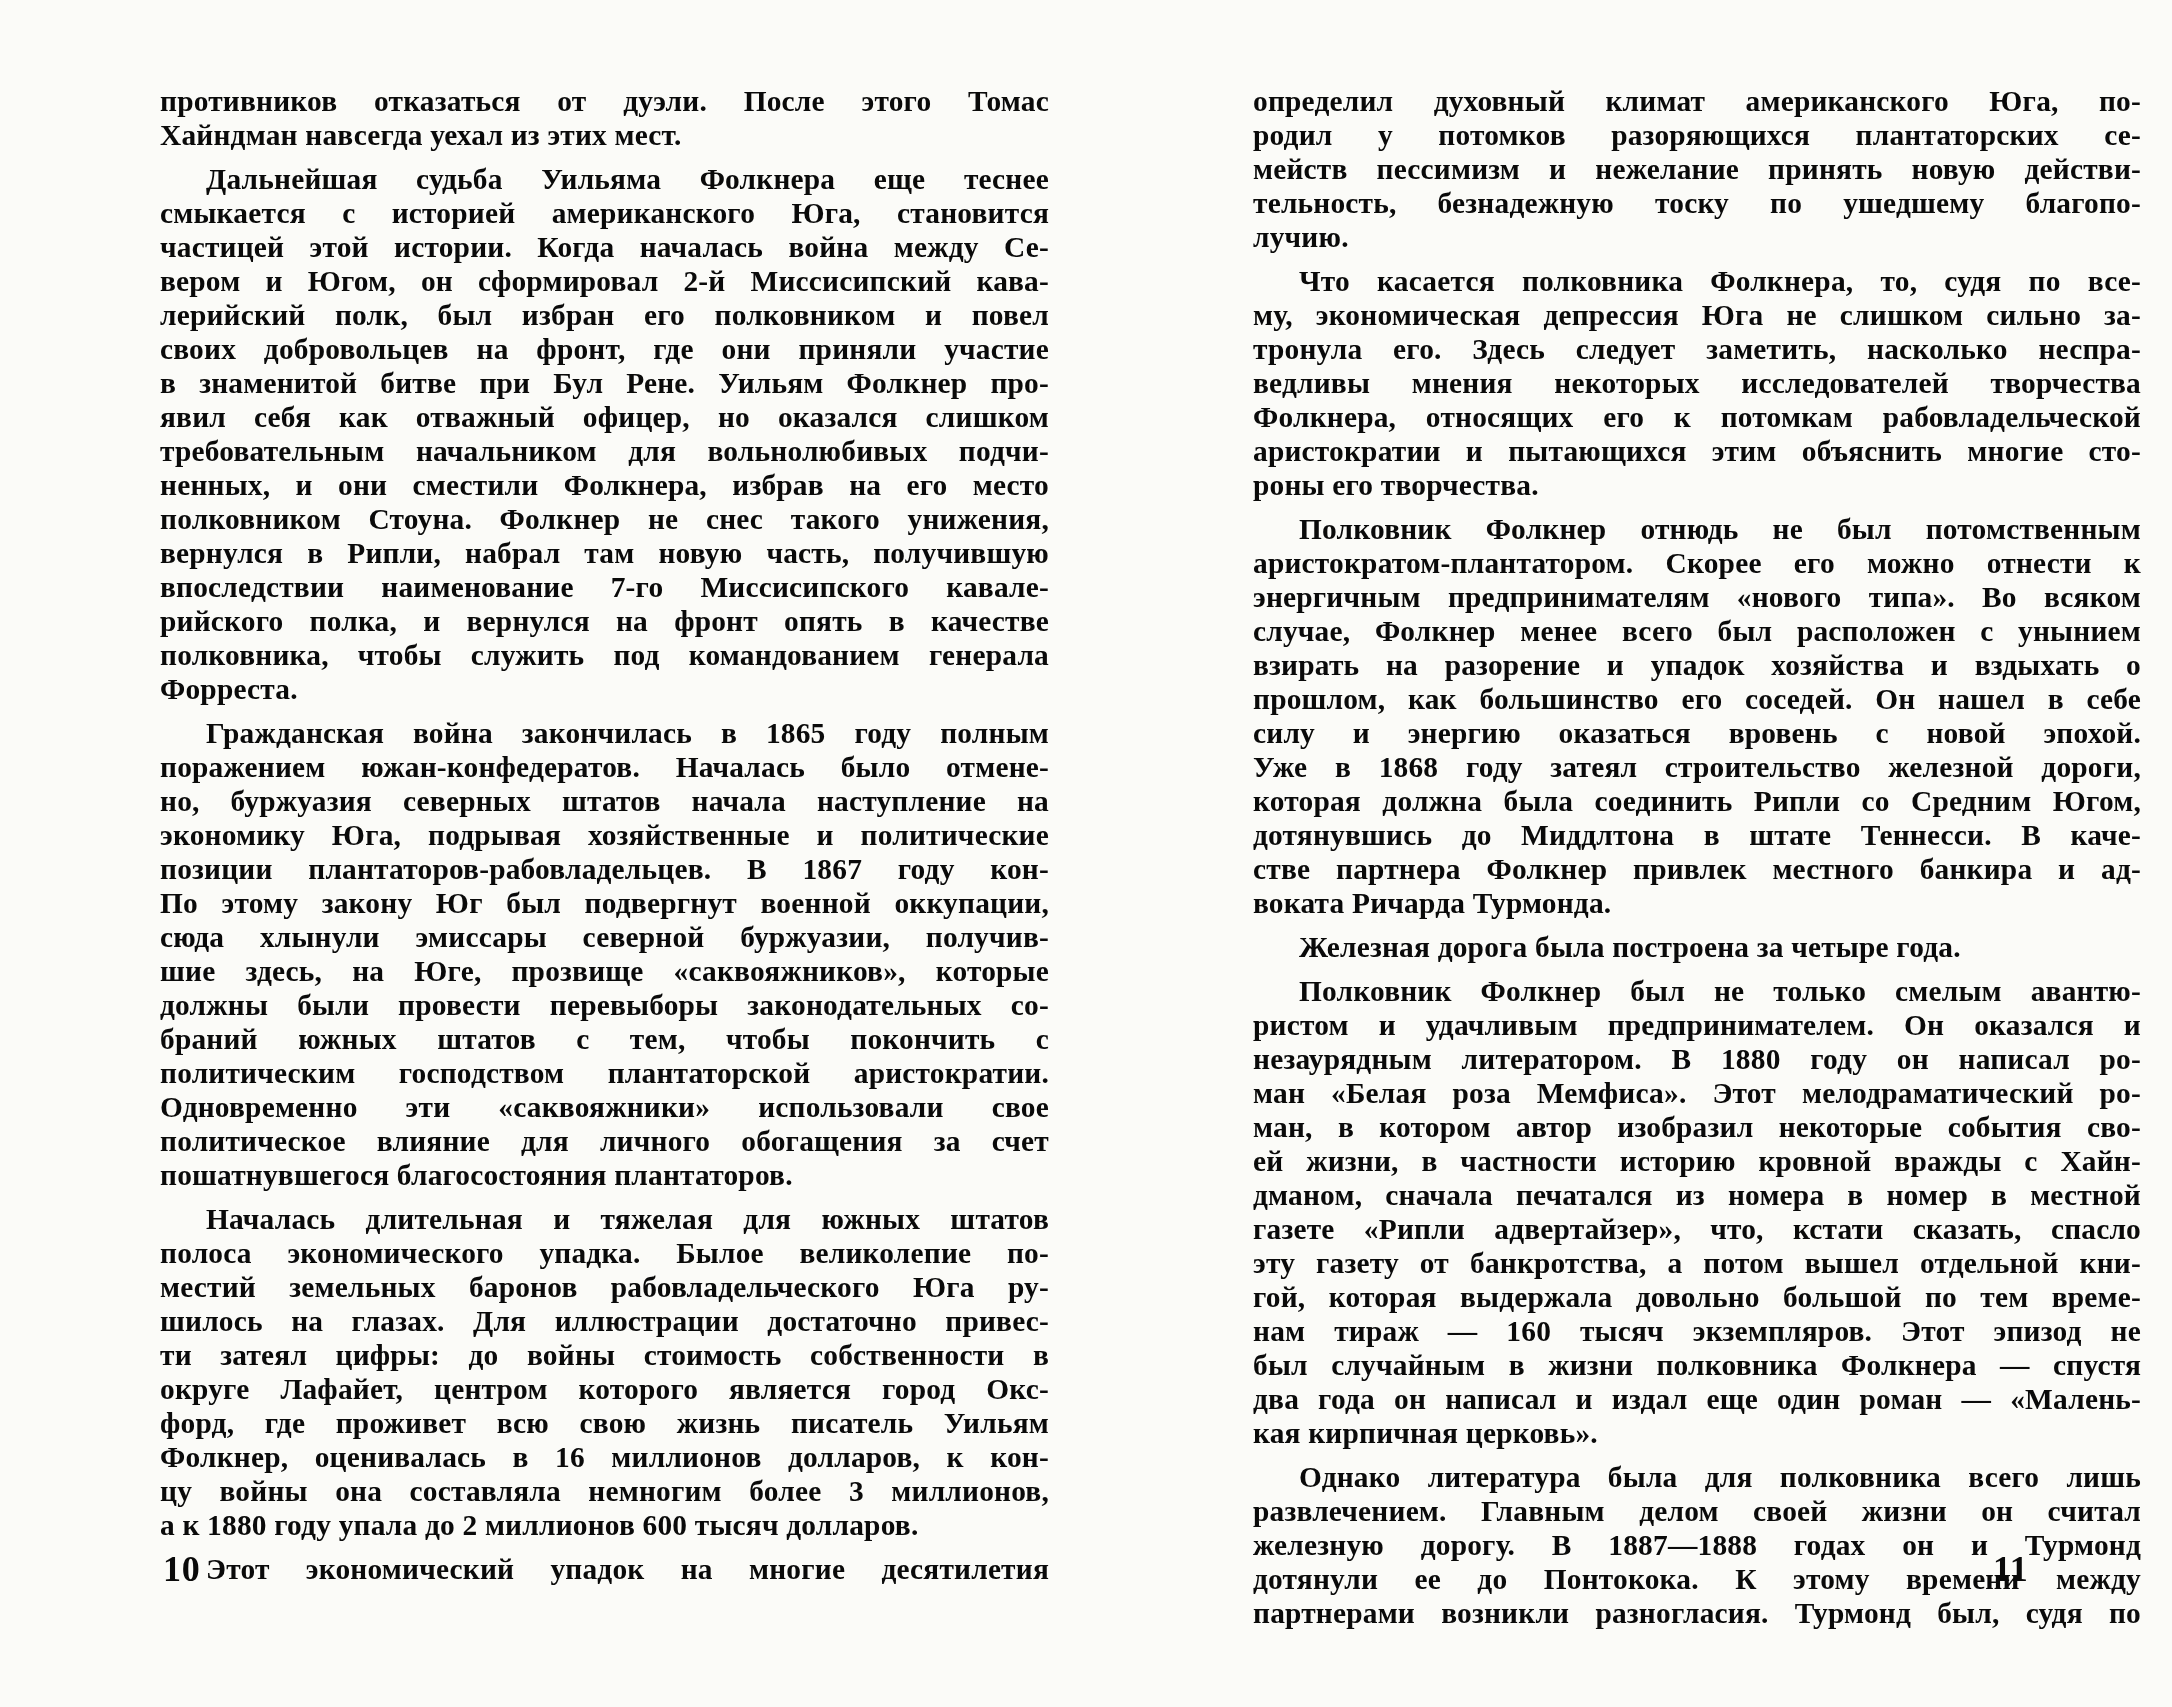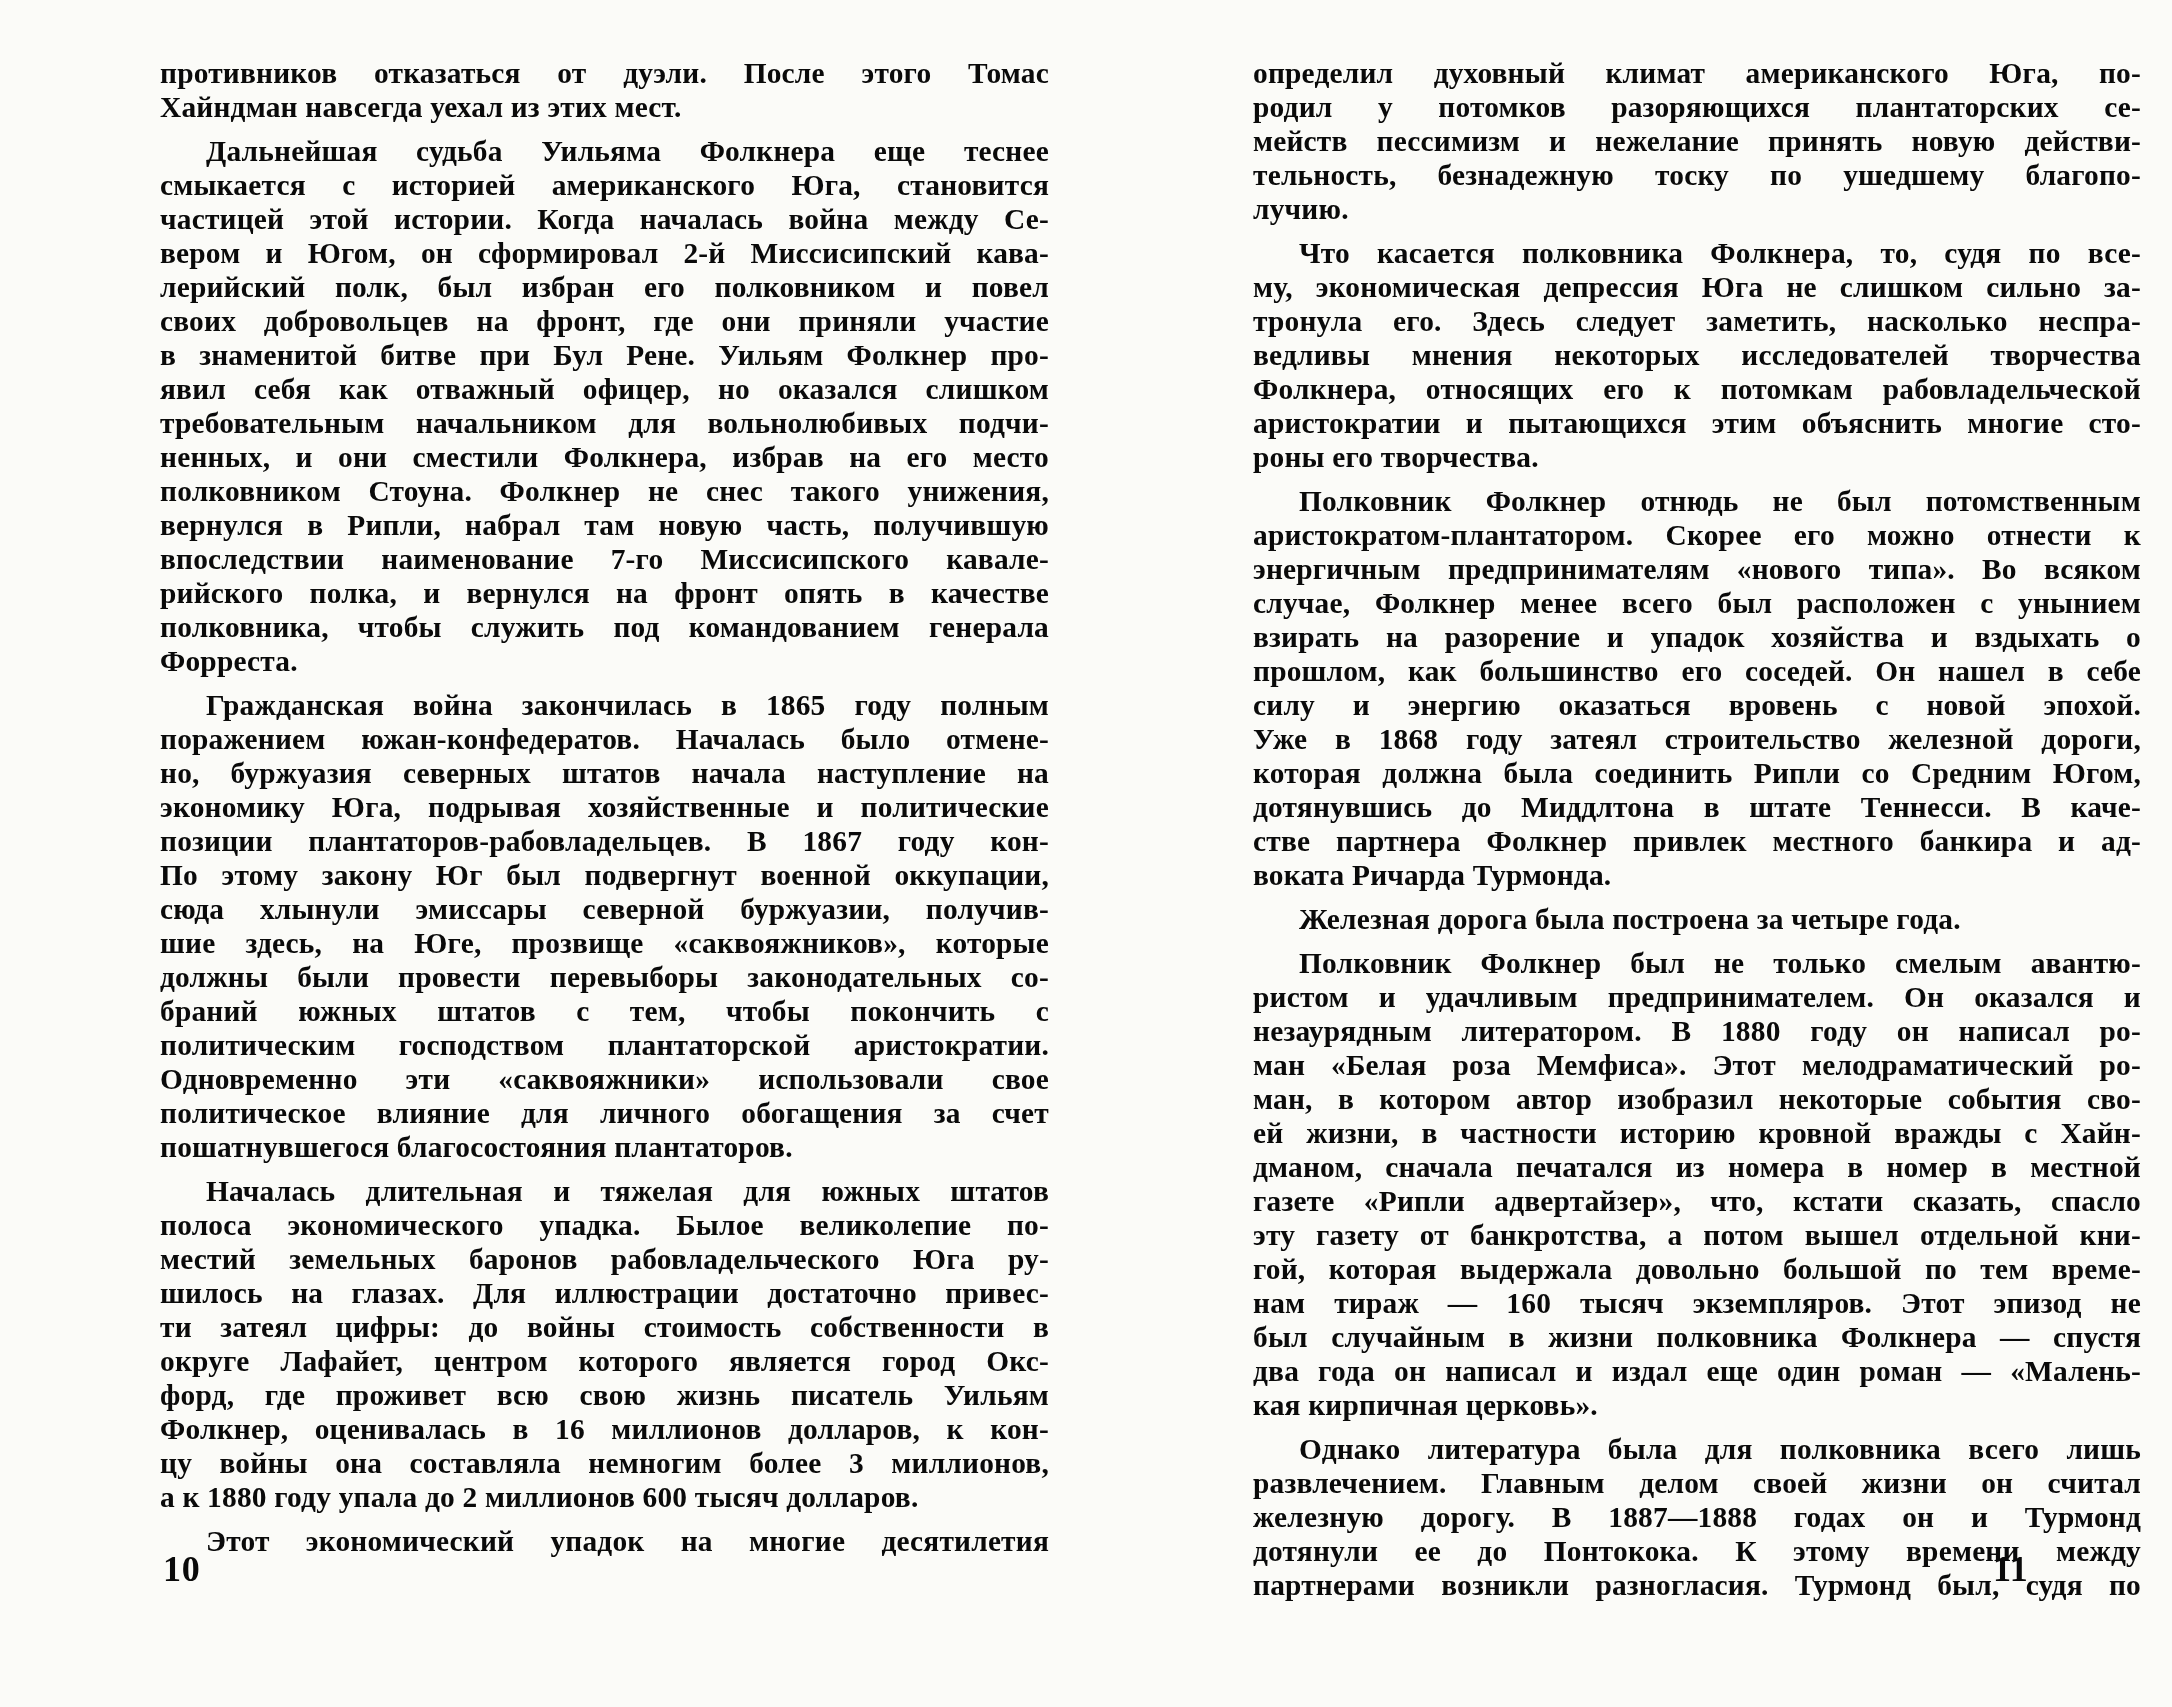--- a/index.html
+++ b/index.html
@@ -14,21 +14,21 @@
     overflow: hidden;
     font-family: "Liberation Serif", "DejaVu Serif", serif;
     color: #0a0a0a;
   }
   .spread {
     position: absolute;
     inset: 0;
   }
   .page-col {
     position: absolute;
-    top: 56px;
+    top: 84px;
   }
   .page-col.left  { left: 160px;  width: 889px; }
   .page-col.right { left: 1253px; width: 888px; }
   .line {
     font-size: 29.4px;
     font-weight: 700;
     line-height: 34px;
     height: 34px;
     letter-spacing: 0.2px;
     text-align: justify;

